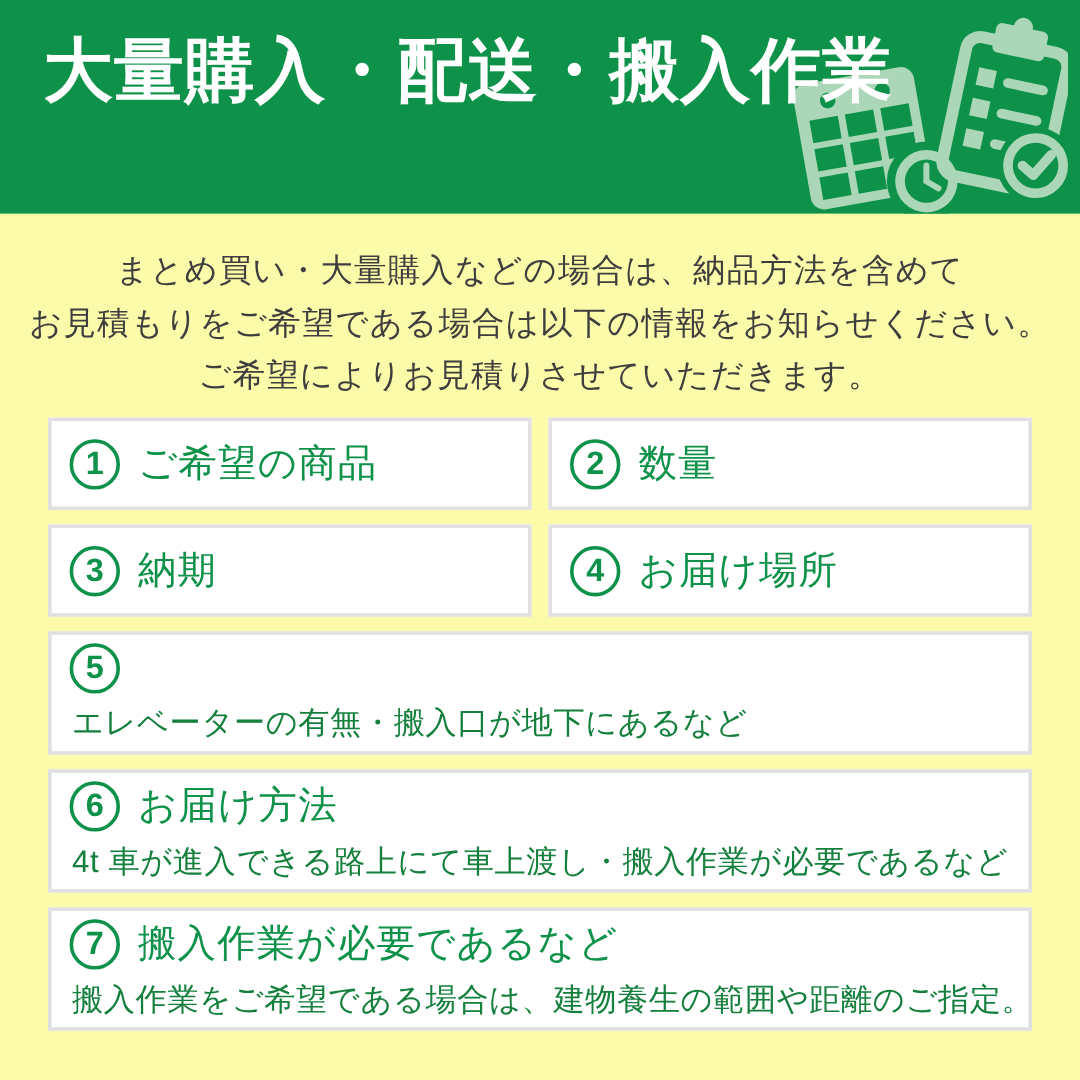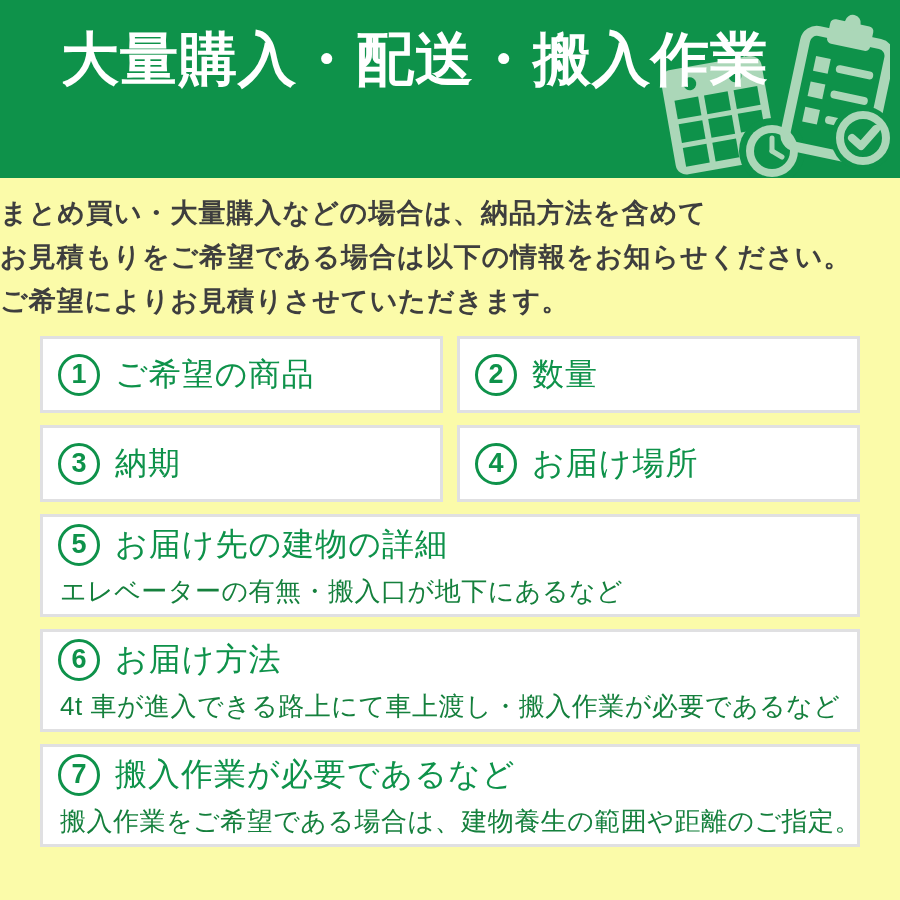--- a/index.html
+++ b/index.html
@@ -22,42 +22,43 @@
   
   .header {
     position: relative;
     height: 178px;
     background: #0e924a;
     overflow: hidden;
   }
   .header-text {
     position: relative;
     z-index: 2;
-    padding: 24px 0 0 61px;
+    padding: 24px 0 0 36px;
     color: #ffffff;
     font-weight: bold;
     font-size: 58px;
     line-height: 70px;
     letter-spacing: 1px;
     white-space: nowrap;
   }
   .hicons {
     position: absolute;
     right: 10px;
     top: 12px;
     z-index: 1;
   }
 
   
   .intro {
-    padding-top: 13px;
+    padding-top: 25px;
+    text-align: center;
     color: #3e3e3e;
     font-size: 27px;
     line-height: 44px;
-    font-weight: 700;
+    font-weight: 400;
     letter-spacing: 1px;
   }
   .intro p { margin: 0; }
 
   
   .boxes {
     margin: 13px 40px 0 40px;
     display: grid;
     grid-template-columns: 1fr 1fr;
     gap: 12px 14px;
@@ -201,21 +202,20 @@
     <div class="box half">
       <div class="ttl">
         <span class="num">4</span>
         <span class="label">お届け場所</span>
       </div>
     </div>
 
     <div class="box full">
       <div class="ttl">
         <span class="num">5</span>
-        <span class="label">お届け先の建物の詳細</span>
       </div>
       <p class="desc">エレベーターの有無・搬入口が地下にあるなど</p>
     </div>
 
     <div class="box full">
       <div class="ttl">
         <span class="num">6</span>
         <span class="label">お届け方法</span>
       </div>
       <p class="desc">4t 車が進入できる路上にて車上渡し・搬入作業が必要であるなど</p>

